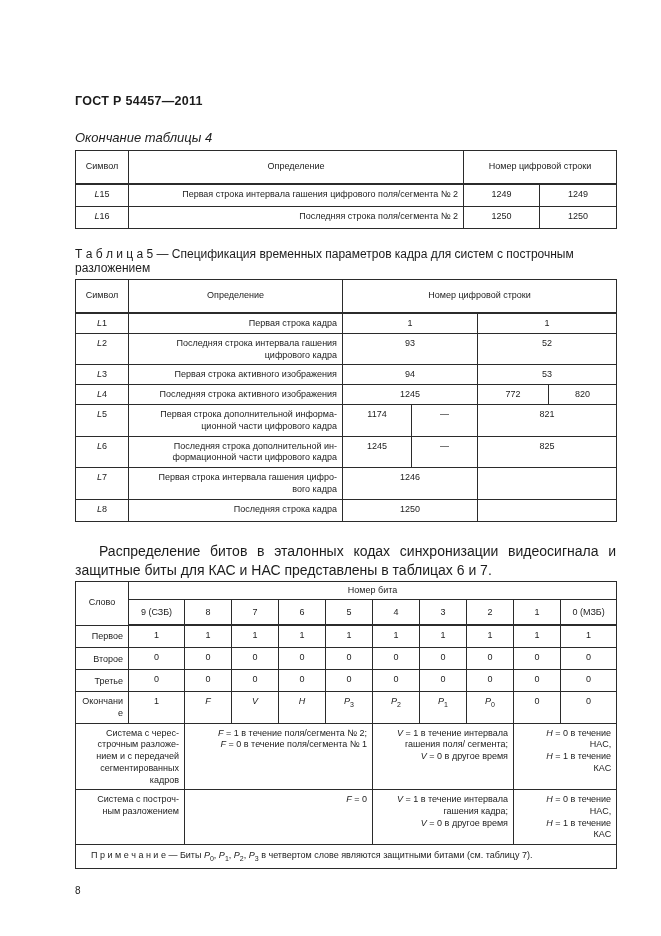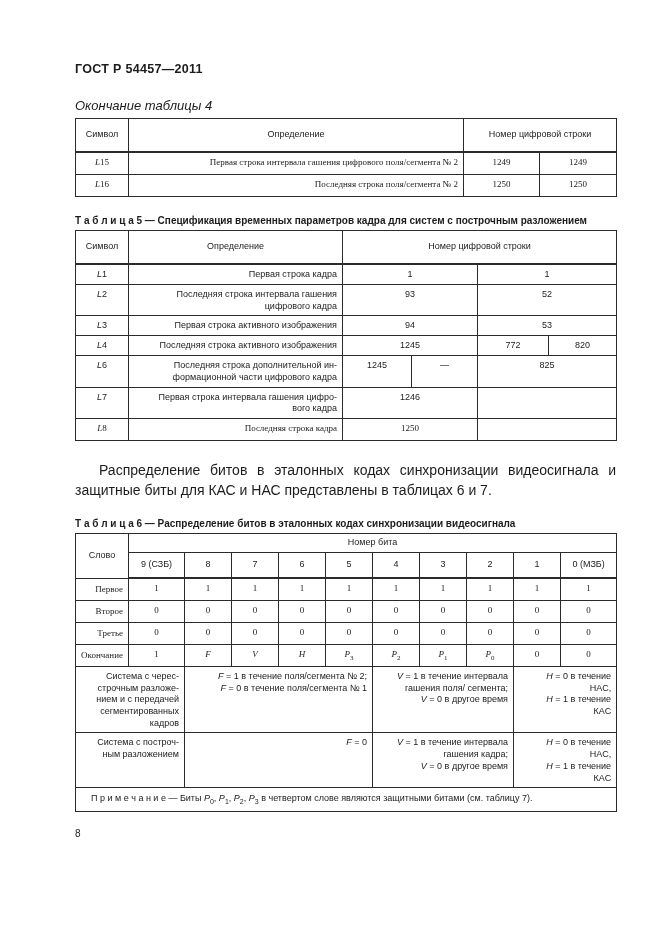--- a/index.html
+++ b/index.html
@@ -1,35 +1,35 @@
 <!DOCTYPE html>
 <html lang="ru"><head>
 <meta charset="utf-8">
 <style>
   html,body{margin:0;padding:0;background:#e9e9e9;}
   .page{
     position:relative;
     width:661px;height:936px;
     background:#ffffff;
     box-sizing:border-box;
-    padding:62px 45px 0 75px;
+    padding:94px 45px 0 75px;
     overflow:hidden;
     font-family:"Liberation Sans","DejaVu Sans",sans-serif;
     color:#1c1c1c;
     outline:1px solid #cfcfcf;
   }
   .doc-title{
     font-size:12.5px;font-weight:bold;letter-spacing:.3px;
     margin:0 0 22px 0;
   }
   .cont-label{
     font-style:italic;font-size:13px;margin:0 0 5px 0;
   }
   .tbl-caption{
-    font-size:10px;margin:18px 0 4px 0;font-weight:bold;
+    font-size:12px;margin:18px 0 4px 0;
   }
   .body-par{
     font-size:14px;line-height:1.4;margin:20px 0 0 0;
     text-indent:24px;text-align:justify;
   }
   table{
     border-collapse:collapse;table-layout:fixed;width:541px;
     border:1.5px solid #262626;
   }
   td{
@@ -38,21 +38,21 @@
     padding:4px 5px 3px 5px;
     text-align:center;vertical-align:top;
     overflow:hidden;word-wrap:break-word;
   }
   td i{font-style:italic;}
   td sub{font-size:7px;}
   tr.hdr td{vertical-align:middle;text-align:center;padding:3px 4px;}
   tr.sep td{border-bottom-width:2.4px;}
   tr.h26 td{height:26px;margin-top:30px;}
   tr.h18 td{height:18px;}
-  tr.h14 td{height:14px;font-family:Liberation Serif, serif;}
+  tr.h14 td{height:14px;}
   tr.h12 td{height:12px;}
   td.l{text-align:right;}
   td.m{vertical-align:middle;}
   tr.note td{text-align:left;padding:5px 6px 5px 15px;}
   .footer-page{
     font-size:10px;margin:16px 0 0 0;
   }
 </style>
 </head>
 <body>
@@ -127,20 +127,27 @@
           <td colspan="2">53</td>
         </tr>
         <tr class="h12">
           <td><i>L</i>4</td>
           <td class="l">Последняя строка активного изображения</td>
           <td colspan="2">1245</td>
           <td>772</td>
           <td>820</td>
         </tr>
         <tr>
+          <td><i>L</i>5</td>
+          <td class="l">Первая строка дополнительной информа-<br>ционной части цифрового кадра</td>
+          <td>1174</td>
+          <td>—</td>
+          <td colspan="2">821</td>
+        </tr>
+        <tr>
           <td><i>L</i>6</td>
           <td class="l">Последняя строка дополнительной ин-<br>формационной части цифрового кадра</td>
           <td>1245</td>
           <td>—</td>
           <td colspan="2">825</td>
         </tr>
         <tr>
           <td><i>L</i>7</td>
           <td class="l">Первая строка интервала гашения цифро-<br>вого кадра</td>
           <td colspan="2">1246</td>
@@ -150,21 +157,20 @@
           <td><i>L</i>8</td>
           <td class="l">Последняя строка кадра</td>
           <td colspan="2">1250</td>
           <td colspan="2"></td>
         </tr>
       </tbody>
     </table>
 
   <p class="body-par">Распределение битов в эталонных кодах синхронизации видеосигнала и защитные биты для КАС и НАС представлены в таблицах 6 и 7.</p>
 
-  <p class="tbl-caption">Т а б л и ц а  6 — Распределение битов в эталонных кодах синхронизации видеосигнала</p>
 
   <table>
       <colgroup>
         <col style="width: 53px;">
         <col style="width: 56px;">
         <col style="width: 47px;">
         <col style="width: 47px;">
         <col style="width: 47px;">
         <col style="width: 47px;">
         <col style="width: 47px;">

